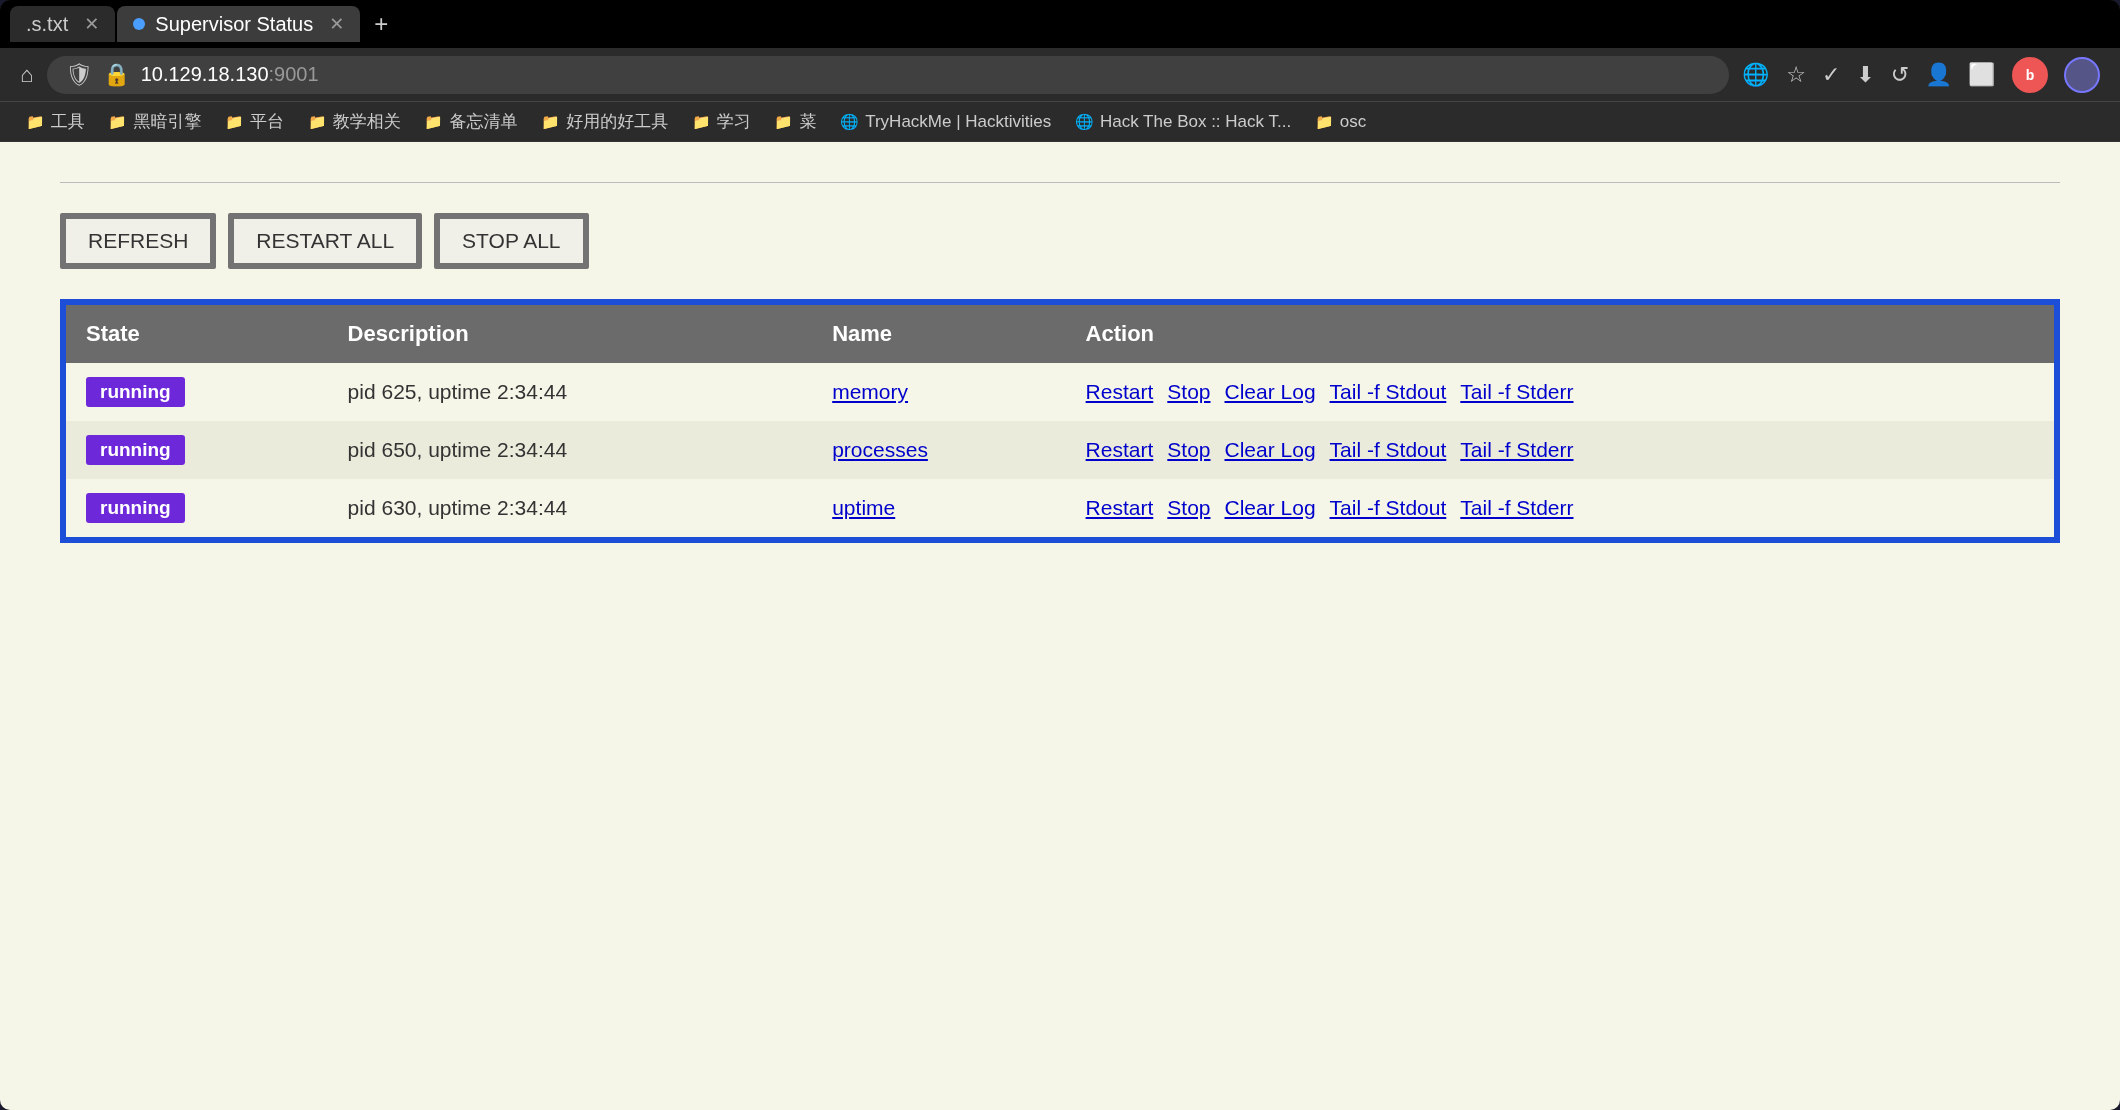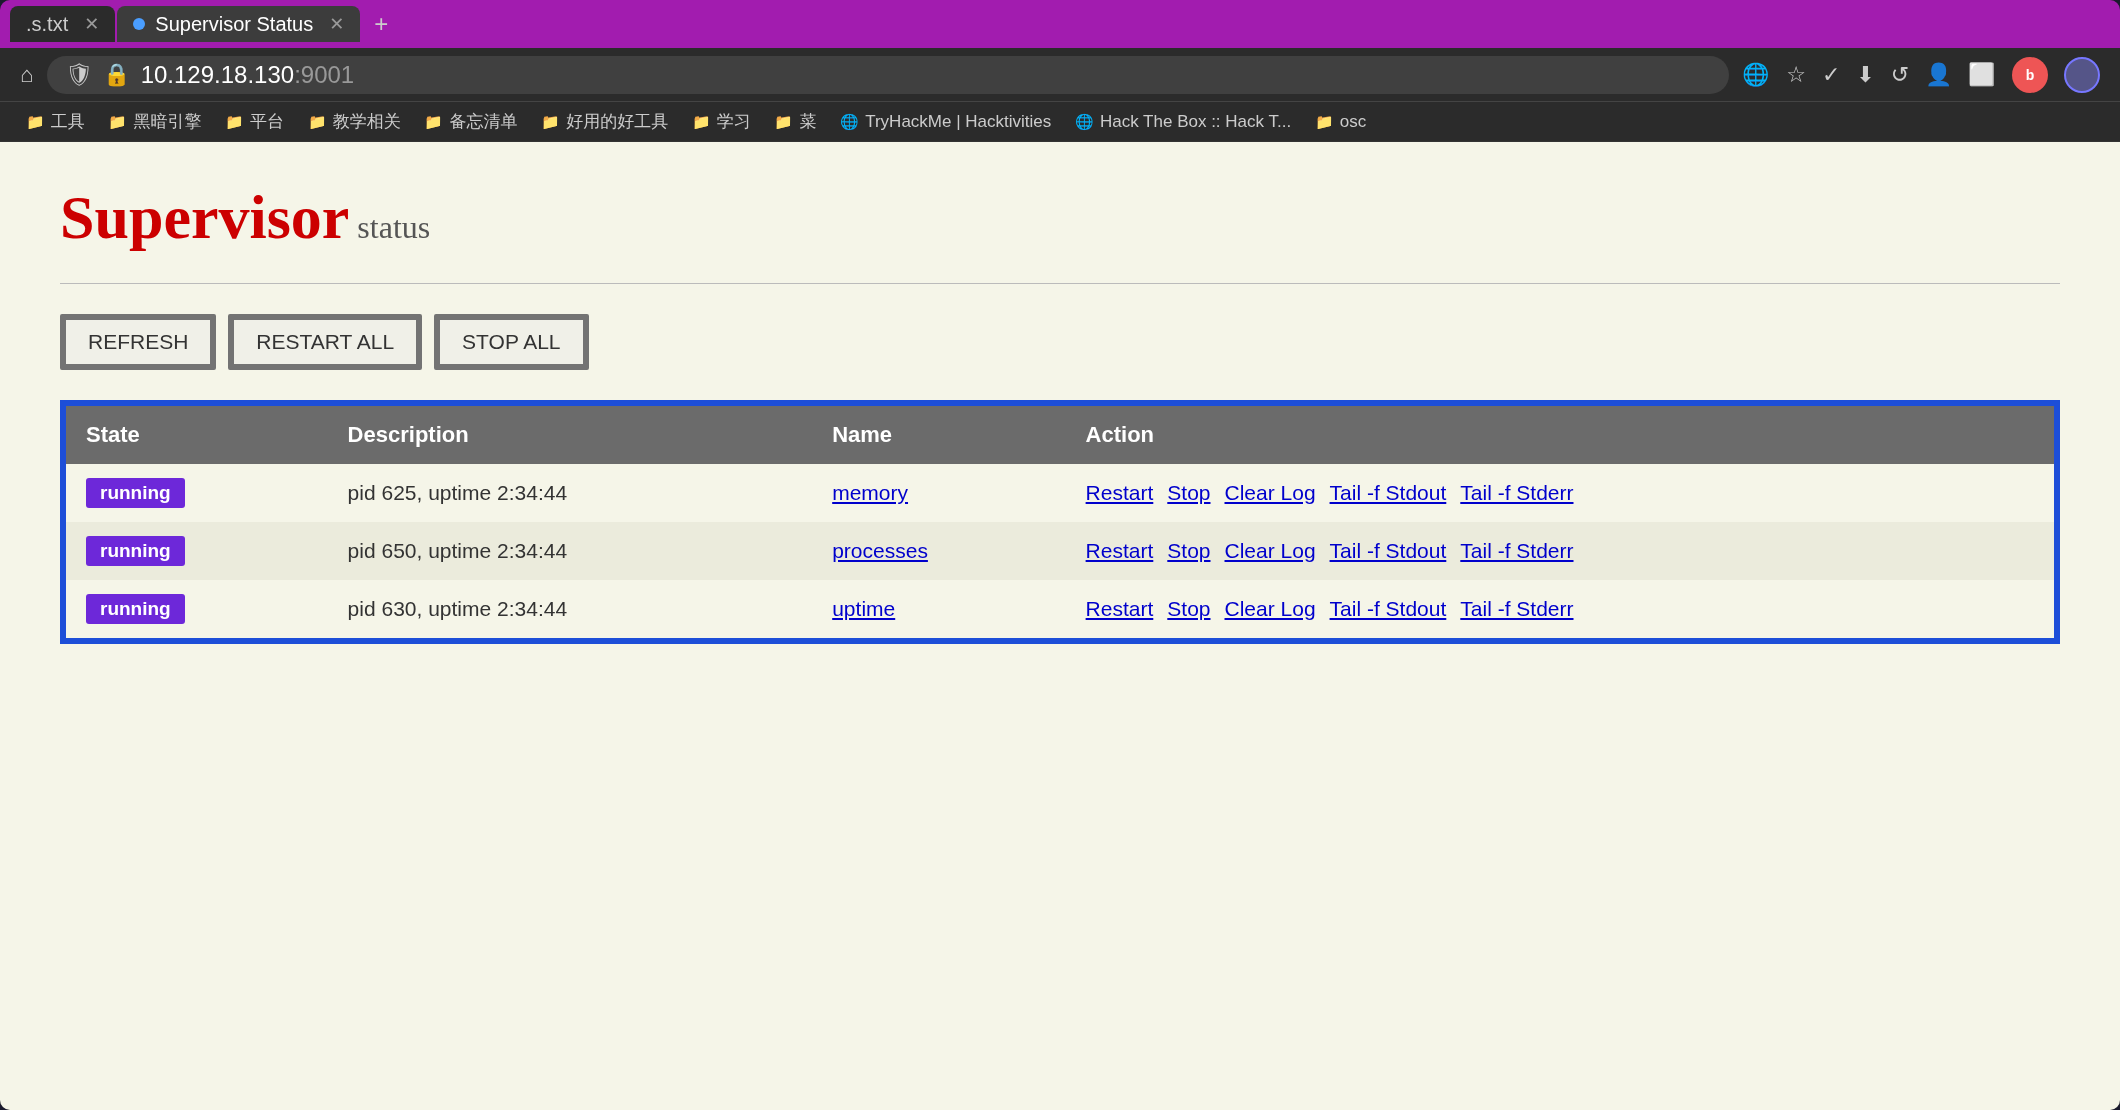--- a/index.html
+++ b/index.html
@@ -1,32 +1,32 @@
 <!DOCTYPE html>
 <html><head>
   <meta charset="utf-8">
   <style>
     * { margin: 0; padding: 0; box-sizing: border-box; }
     body { font-family: Arial, sans-serif; background: #1a1a2e; width: 2120px; height: 1110px; overflow: hidden; }
 
     
     .browser-frame { width: 100%; height: 100%; display: flex; flex-direction: column; background: #2b2b2b; border-radius: 10px; overflow: hidden; }
 
-    .tab-bar { background: #a21caf; display: flex; align-items: center; height: 48px; padding: 0 10px; gap: 2px; }
+    .tab-bar { background: #000000; display: flex; align-items: center; height: 48px; padding: 0 10px; gap: 2px; }
     .tab { display: flex; align-items: center; padding: 0 16px; height: 36px; border-radius: 8px 8px 0 0; font-size: 20px; color: #ccc; cursor: pointer; gap: 10px; }
     .tab.inactive { background: #2b2b2b; }
     .tab.active { background: #3c3c3c; color: #fff; }
     .tab-close { font-size: 18px; color: #999; cursor: pointer; margin-left: 6px; }
     .tab-new { color: #ccc; font-size: 24px; padding: 0 12px; cursor: pointer; }
     .tab-dot { width: 12px; height: 12px; background: #4a9eff; border-radius: 50%; display: inline-block; }
 
     .nav-bar { background: #2b2b2b; display: flex; align-items: center; height: 54px; padding: 0 20px; gap: 14px; border-bottom: 1px solid #444; }
     .nav-icon { color: #ccc; font-size: 22px; cursor: pointer; }
     .address-bar { flex: 1; background: #404040; border-radius: 24px; height: 38px; display: flex; align-items: center; padding: 0 18px; gap: 10px; }
-    .address-text { color: #fff; font-size: 24px; }
+    .address-text { color: #fff; font-size: 20px; }
     .address-text span.port { color: #999; }
     .nav-actions { display: flex; gap: 16px; align-items: center; }
     .nav-action-icon { color: #ccc; font-size: 22px; cursor: pointer; }
     .avatar { width: 36px; height: 36px; background: #e55; border-radius: 50%; display: flex; align-items: center; justify-content: center; color: #fff; font-size: 14px; font-weight: bold; }
     .avatar2 { width: 36px; height: 36px; background: #558; border-radius: 50%; border: 2px solid #77f; }
 
     .bookmarks-bar { background: #2b2b2b; display: flex; align-items: center; height: 40px; padding: 0 16px; gap: 4px; border-bottom: 1px solid #333; overflow: hidden; }
     .bookmark-item { display: flex; align-items: center; gap: 6px; padding: 4px 10px; border-radius: 4px; color: #ccc; font-size: 17px; white-space: nowrap; cursor: pointer; }
     .bk-icon { font-size: 15px; }
 
@@ -139,24 +139,20 @@
       <span class="bk-icon">🌐</span>
       <span>Hack The Box :: Hack T...</span>
     </div>
     <div class="bookmark-item">
       <span class="bk-icon">📁</span>
       <span>osc</span>
     </div>
   </div>
 
   <div class="page-content">
-    <div class="supervisor-header">
-      <span class="supervisor-title">Supervisor</span>
-      <span class="supervisor-status">status</span>
-    </div>
 
     <hr class="divider">
 
     <div class="controls">
       <button class="ctrl-btn">REFRESH</button>
       <button class="ctrl-btn">RESTART ALL</button>
       <button class="ctrl-btn">STOP ALL</button>
     </div>
 
     <table class="process-table">

